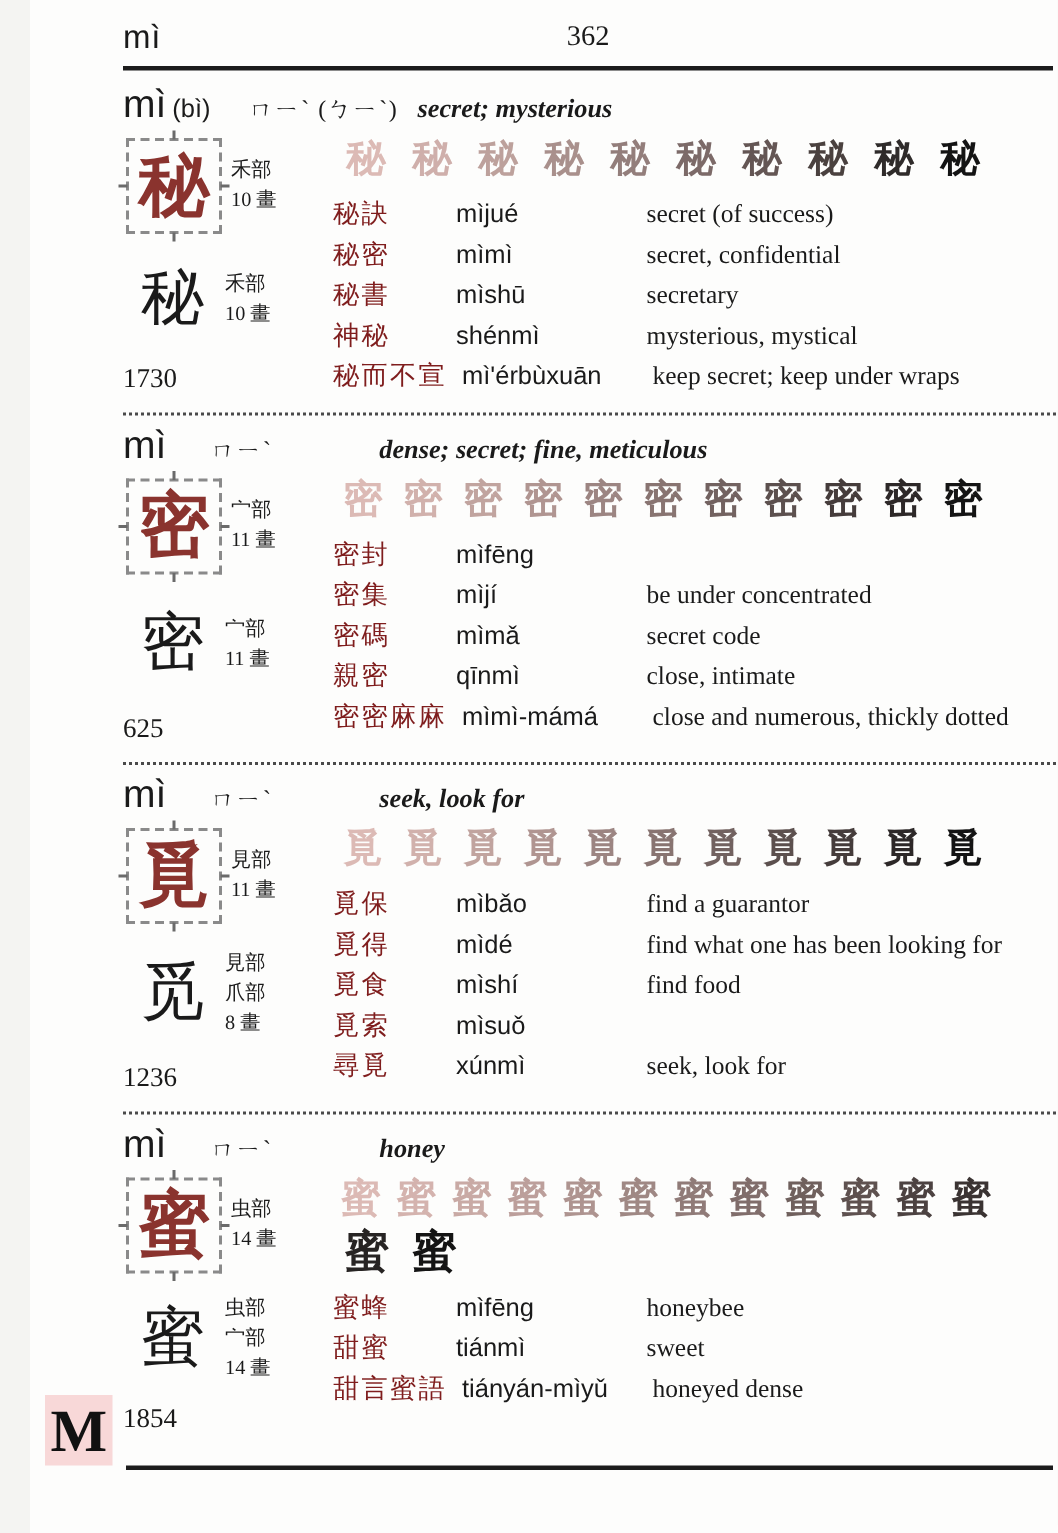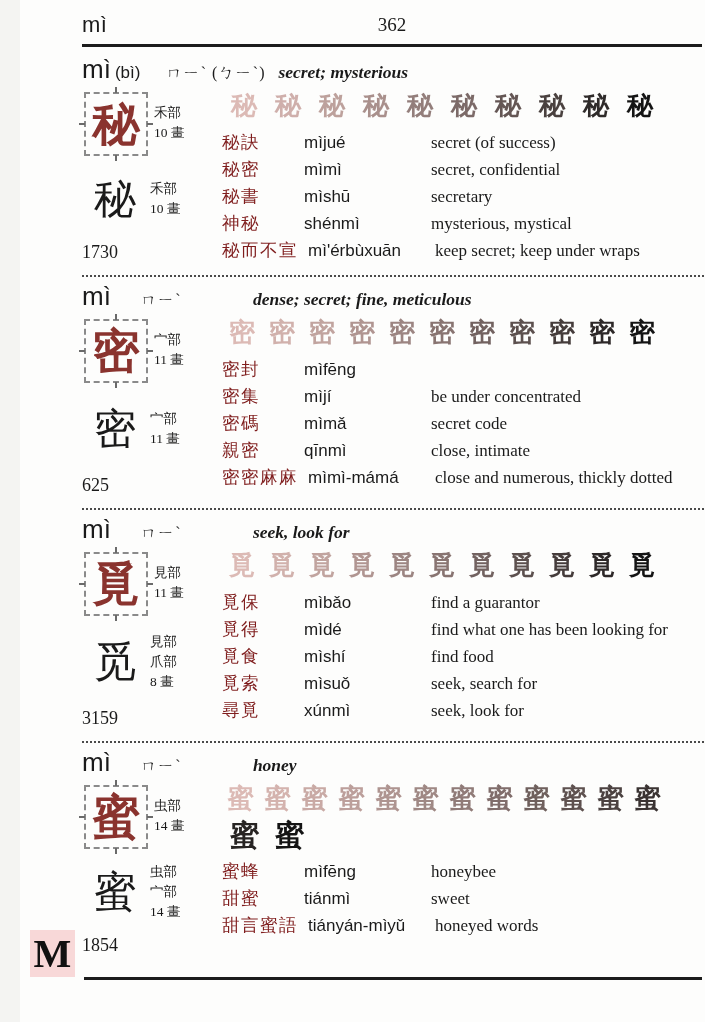--- a/index.html
+++ b/index.html
@@ -315,21 +315,21 @@
               </div>
         </div>
         <div class="char-row variant">
           <span class="variant-char">觅</span>
           <div class="radical variant-radical">
                 <div>見部</div>
                 <div>爪部</div>
                 <div>8 畫</div>
               </div>
         </div>
-        <div class="ref-number">3159</div>
+        <div class="ref-number">1236</div>
       </div>
       <div class="right-col">
         <div class="stroke-row">
               <span class="stroke-glyph" style="width: 40px; color: rgb(220, 186, 181);">覓</span>
               <span class="stroke-glyph" style="width: 40px; color: rgb(209, 177, 172);">覓</span>
               <span class="stroke-glyph" style="width: 40px; color: rgb(193, 164, 159);">覓</span>
               <span class="stroke-glyph" style="width: 40px; color: rgb(176, 149, 145);">覓</span>
               <span class="stroke-glyph" style="width: 40px; color: rgb(156, 133, 130);">覓</span>
               <span class="stroke-glyph" style="width: 40px; color: rgb(136, 116, 113);">覓</span>
               <span class="stroke-glyph" style="width: 40px; color: rgb(114, 98, 96);">覓</span>
@@ -350,21 +350,20 @@
                 <span class="cg">find what one has been looking for</span>
               </div>
               <div class="compound-row">
                 <span class="cw">覓食</span>
                 <span class="cp">mìshí</span>
                 <span class="cg">find food</span>
               </div>
               <div class="compound-row">
                 <span class="cw">覓索</span>
                 <span class="cp">mìsuǒ</span>
-                <span class="cg">seek, search for</span>
               </div>
               <div class="compound-row">
                 <span class="cw">尋覓</span>
                 <span class="cp">xúnmì</span>
                 <span class="cg">seek, look for</span>
               </div>
             </div>
       </div>
     </div>
   </section>
@@ -425,21 +424,21 @@
                 <span class="cg">honeybee</span>
               </div>
               <div class="compound-row">
                 <span class="cw">甜蜜</span>
                 <span class="cp">tiánmì</span>
                 <span class="cg">sweet</span>
               </div>
               <div class="compound-row">
                 <span class="cw">甜言蜜語</span>
                 <span class="cp">tiányán-mìyǔ</span>
-                <span class="cg">honeyed words</span>
+                <span class="cg">honeyed dense</span>
               </div>
             </div>
       </div>
     </div>
   </section>
 </div>
 
   <div class="bottom-rule"></div>
   <div class="thumb-tab" style="background: rgb(248, 216, 216);">M</div>
 

